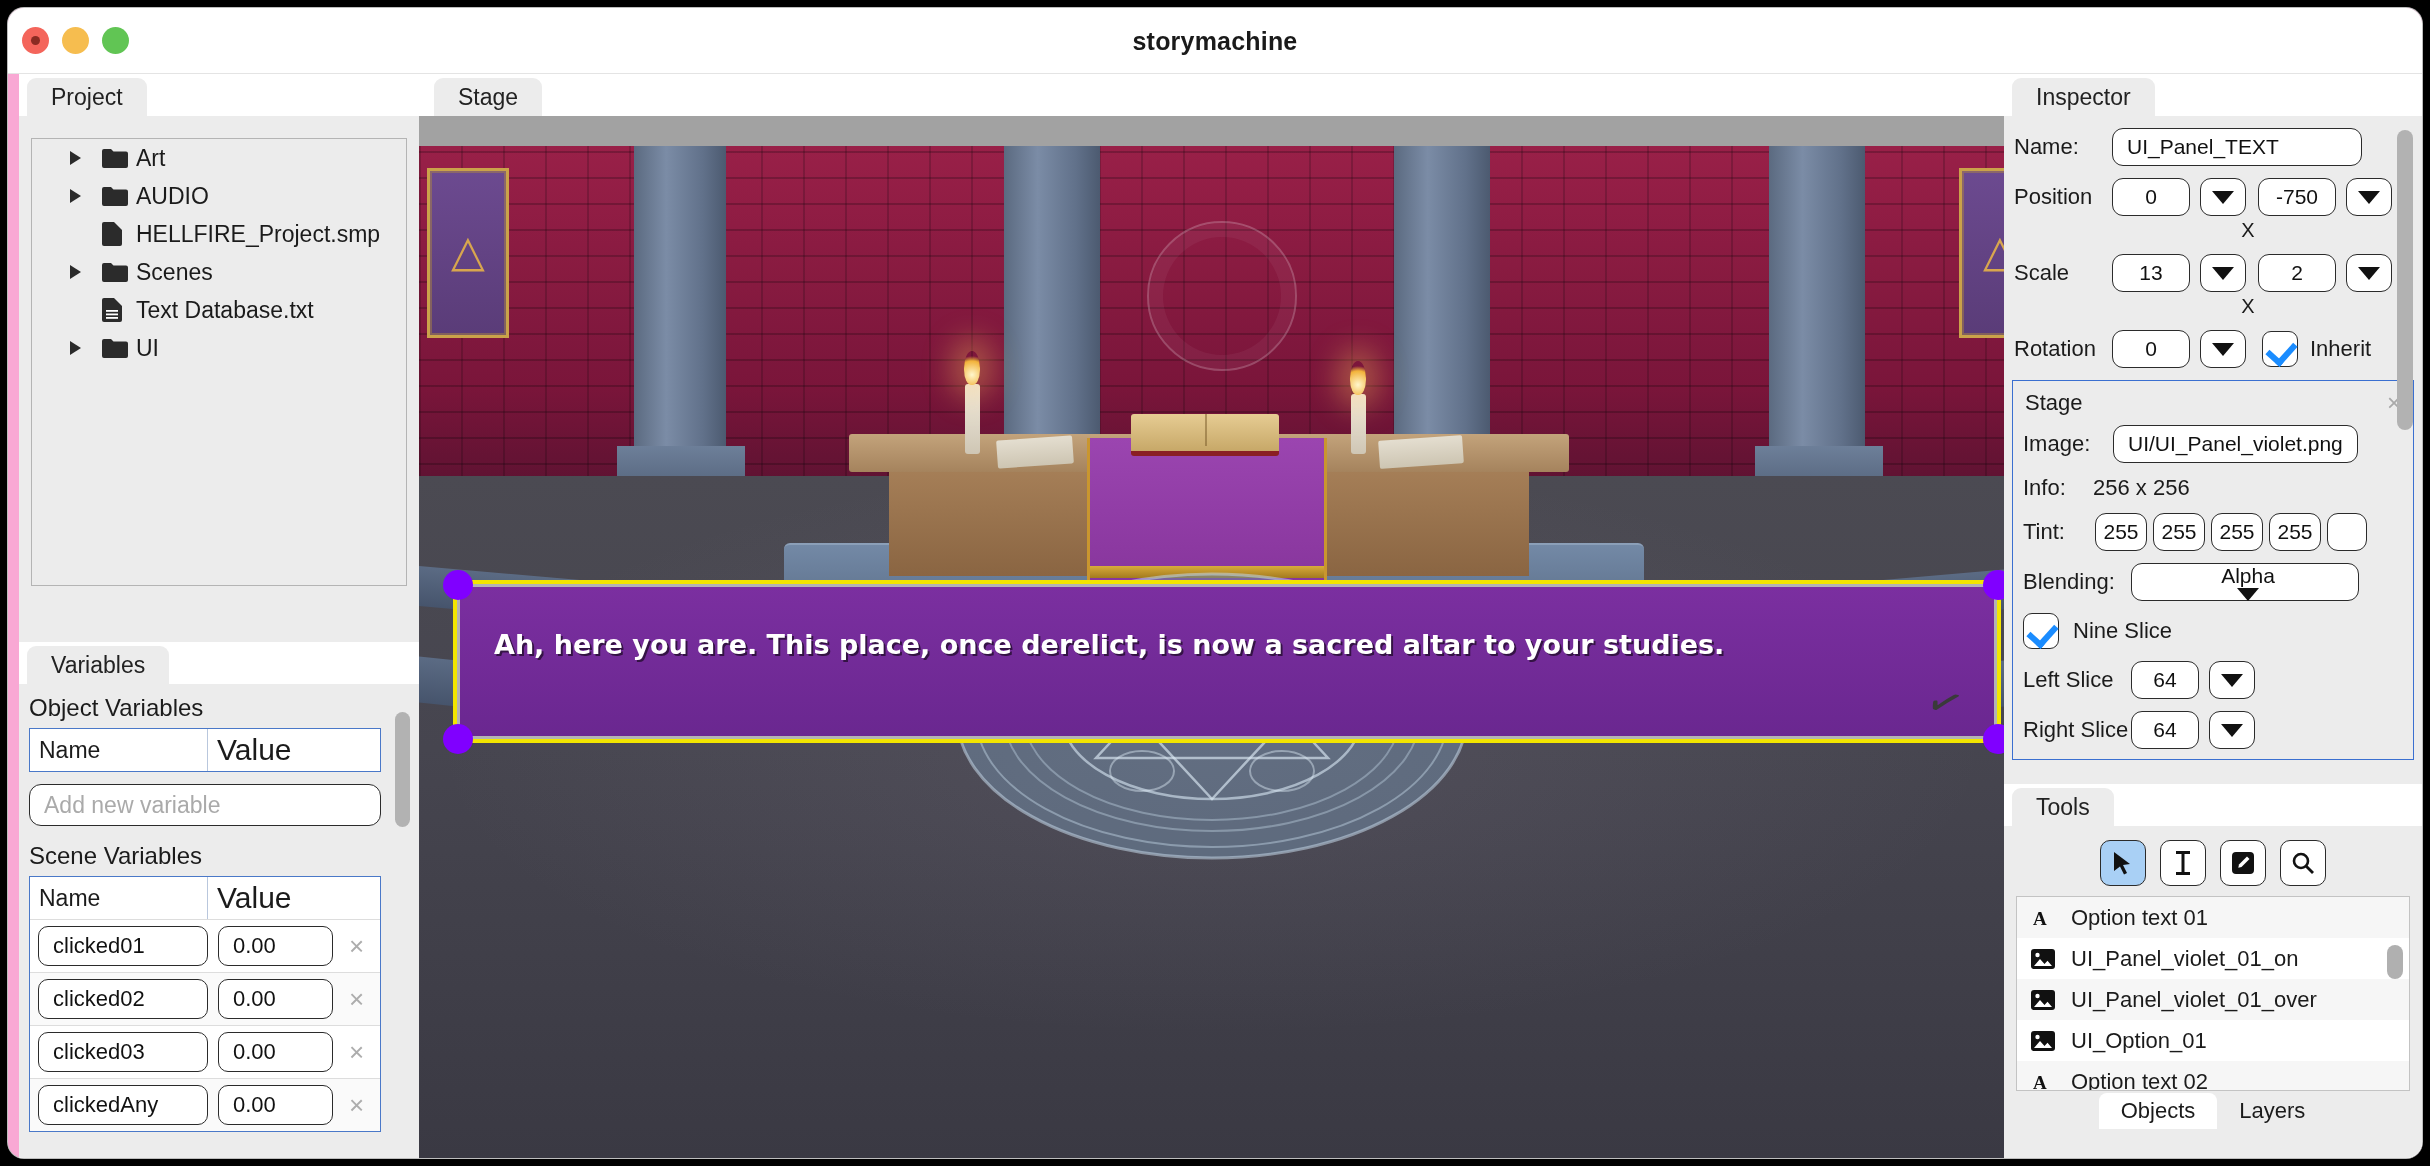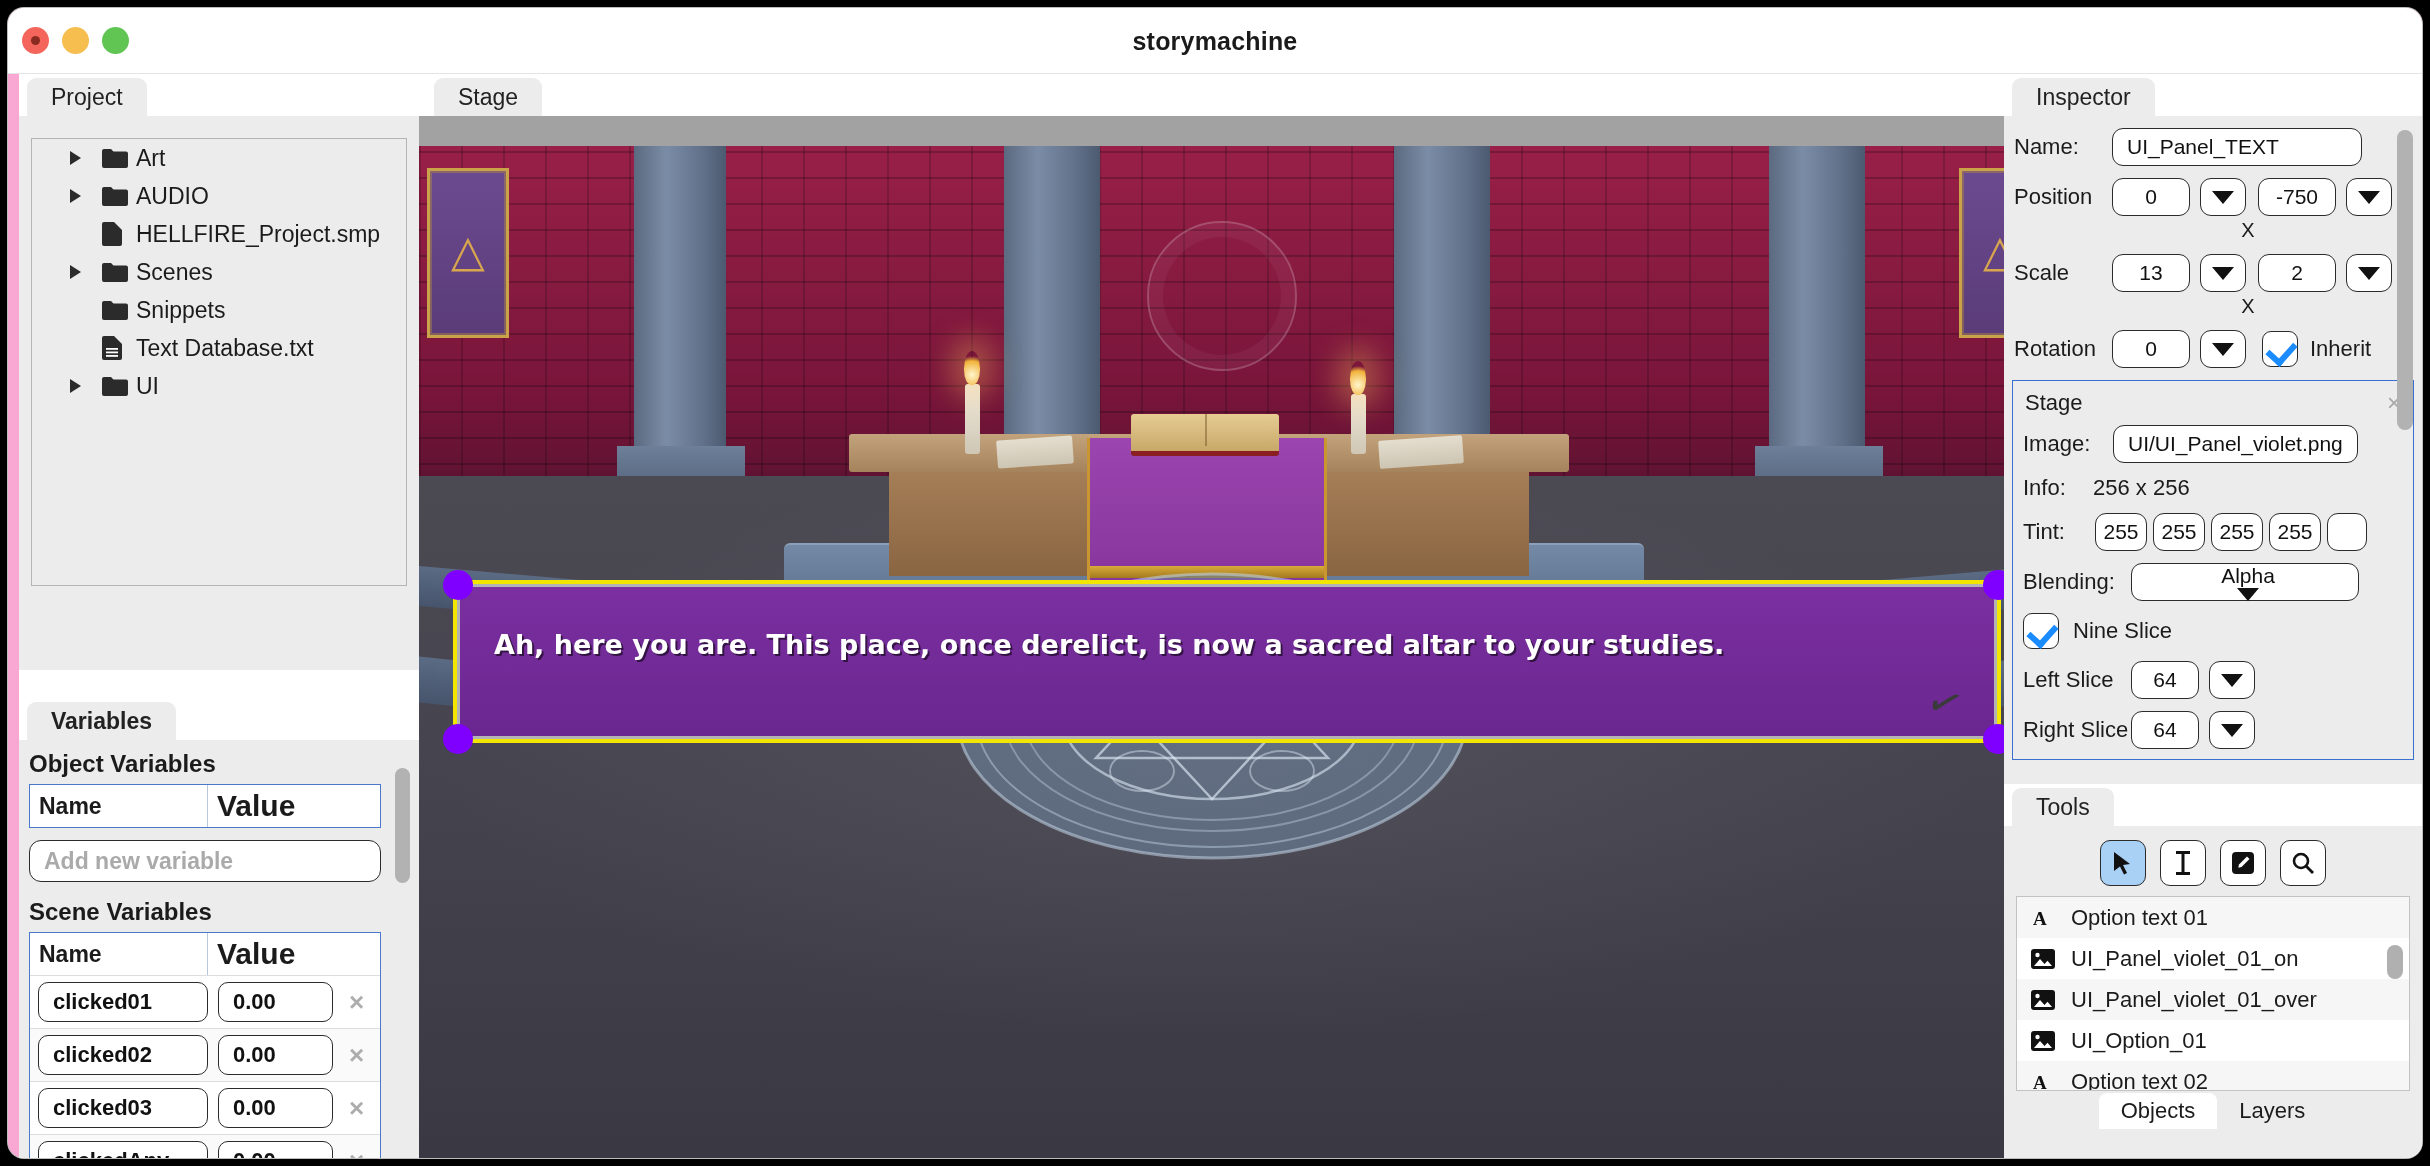--- a/index.html
+++ b/index.html
@@ -105,23 +105,22 @@
     border-left: 11px solid #2b2b2b;
     border-top: 7px solid transparent;
     border-bottom: 7px solid transparent;
   }
   .ficon { width: 34px; flex: 0 0 34px; display: flex; align-items: center; }
   .tree-label { white-space: nowrap; }
 
   
   .vars-pane {
     position: absolute;
-    left: 0; top: 624px; width: 360px; bottom: 0;
+    left: 0; top: 568px; width: 360px; bottom: 0;
     background: #ffffff;
-    font-weight: bold;
   }
   .vars-tabstrip { position: absolute; left: 0; top: 0; width: 400px; height: 42px; }
   .vars-body {
     position: absolute; left: 0; top: 42px; width: 400px; bottom: 0;
     background: #ececec;
     overflow: hidden;
   }
   .vars-inner { position: absolute; left: 0; top: 0; width: 372px; }
   .vars-heading {
     font-size: 24px; color: #1b1b1b;
@@ -493,29 +492,20 @@
                   <div class="arrow"></div>
                 </div>
               <div class="ficon">
                 <svg width="26" height="21" viewBox="0 0 26 21">
                     <path fill="#2b2b2b" d="M0 3a2 2 0 0 1 2-2h7l2.5 2.6H24a2 2 0 0 1 2 2V18a2 2 0 0 1-2 2H2a2 2 0 0 1-2-2z"></path>
                   </svg>
               </div>
               <div class="tree-label">Scenes</div>
             </div>
 
-            <div class="tree-row">
-              <div class="tw"></div>
-              <div class="ficon">
-                <svg width="26" height="21" viewBox="0 0 26 21">
-                    <path fill="#2b2b2b" d="M0 3a2 2 0 0 1 2-2h7l2.5 2.6H24a2 2 0 0 1 2 2V18a2 2 0 0 1-2 2H2a2 2 0 0 1-2-2z"></path>
-                  </svg>
-              </div>
-              <div class="tree-label">Snippets</div>
-            </div>
 
             <div class="tree-row">
               <div class="tw"></div>
               <div class="ficon">
                 <svg width="20" height="24" viewBox="0 0 20 24">
                   <path fill="#2b2b2b" d="M0 2a2 2 0 0 1 2-2h10l8 8v14a2 2 0 0 1-2 2H2a2 2 0 0 1-2-2z"></path>
                   <rect x="4" y="12" width="12" height="1.8" fill="#fff"></rect>
                   <rect x="4" y="15.5" width="12" height="1.8" fill="#fff"></rect>
                   <rect x="4" y="19" width="12" height="1.8" fill="#fff"></rect>
                 </svg>

